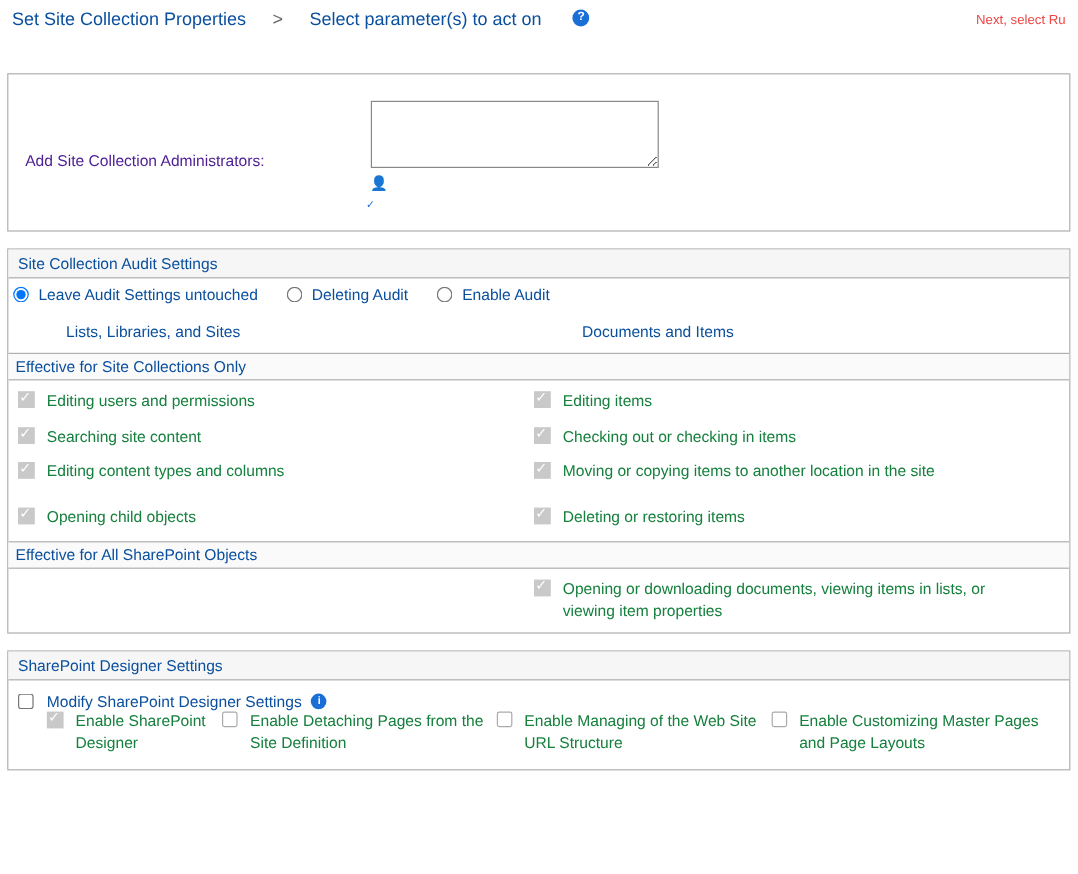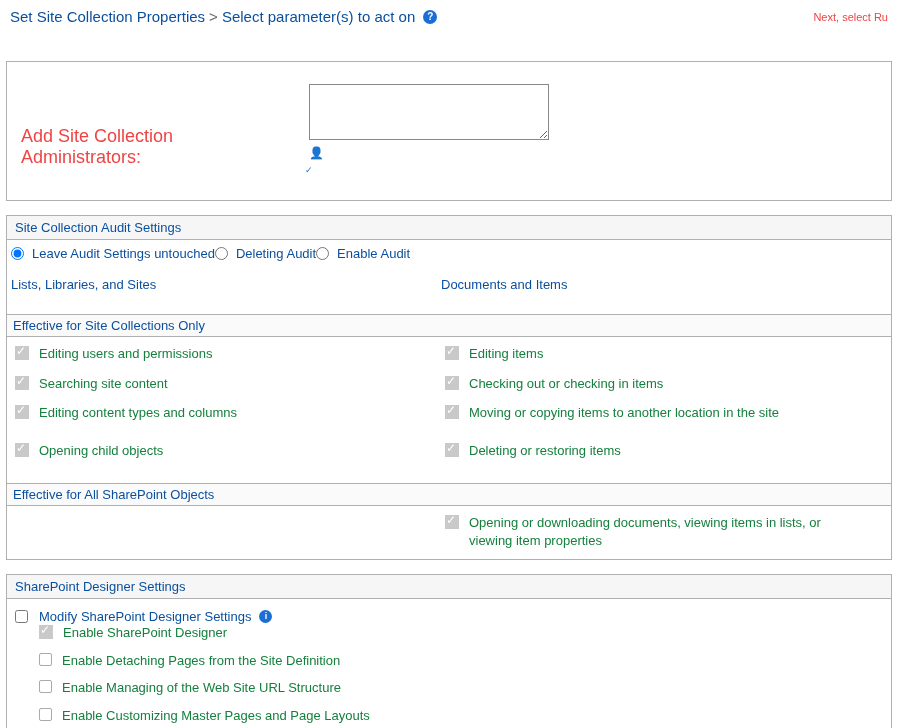--- a/index.html
+++ b/index.html
@@ -13,21 +13,21 @@
     width: 898px;
   }
   .breadcrumb {
     padding: 8px 10px 6px 10px;
     font-size: 15px;
     color: #0a4f9e;
     display: flex;
     justify-content: space-between;
     align-items: center;
   }
-  .breadcrumb-left { display: flex; align-items: center; gap: 4px; }
+  .breadcrumb-left { display: flex; align-items: flex-start; gap: 22px; }
   .breadcrumb .sep { color: #666; }
   .help-icon {
     display: inline-block;
     width: 14px; height: 14px;
     border-radius: 50%;
     background: #1a6fd6;
     color: #fff;
     font-size: 10px;
     line-height: 14px;
     text-align: center;
@@ -49,24 +49,24 @@
   .panel-body {
     padding: 12px 10px;
   }
   .row-admin {
     display: flex;
     align-items: flex-start;
     gap: 18px;
     padding: 10px 4px 20px 4px;
   }
   .row-admin label {
-    color: #ef4444;
+    color: #4c1d95;
     width: 270px;
     padding-top: 42px;
-    font-size: 18px;
+    font-size: 13px;
   }
   .admin-input-wrap { display: flex; flex-direction: column; }
   textarea.admin-input {
     width: 240px;
     height: 56px;
     resize: both;
     font-family: inherit;
     font-size: 13px;
     border: 1px solid #888;
     padding: 4px;
@@ -80,20 +80,21 @@
   .people-icon::after {
     content: "✓";
     color: #1a6fd6;
     font-size: 9px;
     position: relative;
     left: -4px;
     top: 2px;
   }
   .radio-row {
     display: flex;
+    gap: 24px;
     padding: 6px 4px 10px 4px;
     align-items: center;
   }
   .radio-row label {
     color: #0a4f9e;
     font-size: 13px;
     display: flex;
     align-items: center;
     gap: 5px;
   }
@@ -102,31 +103,31 @@
     width: 13px; height: 13px;
   }
   .two-col-headers {
     display: flex;
     padding: 6px 4px 2px 4px;
   }
   .two-col-headers div {
     color: #0a4f9e;
     font-size: 13px;
   }
-  .col-left { width: 430px; }
+  .col-left { width: 430px; margin-left: 44px; }
   .col-right { flex: 1; }
   .sub-header {
     border: 1px solid #b0b0b0;
     border-left: none;
     border-right: none;
     background: #fafafa;
     color: #0a4f9e;
     padding: 3px 6px;
     font-size: 13px;
-    margin-top: 20px;
+    margin-top: 8px;
   }
   .check-grid {
     display: flex;
     padding: 8px 8px 4px 8px;
   }
   .check-col { display: flex; flex-direction: column; gap: 12px; }
   .check-col.left { width: 430px; }
   .check-col.right { flex: 1; }
   .chk-item {
     display: flex;
@@ -168,22 +169,23 @@
     background: #1a6fd6;
     color: #fff;
     font-size: 9px;
     line-height: 13px;
     text-align: center;
     font-weight: bold;
   }
   .designer-sub {
     padding-left: 24px;
     display: flex;
-    flex-direction: column;
+    flex-direction: row;
     gap: 10px;
+    align-items: flex-end;
   }
   .designer-sub .chk-item { gap: 10px; }
   .chk-box.unchecked {
     background: #fff;
     border: 1px solid #aaa;
     border-radius: 2px;
     width: 13px; height: 13px;
   }
   .panel.audit { margin-top: 14px; }
   .panel.designer { margin-top: 14px; }

